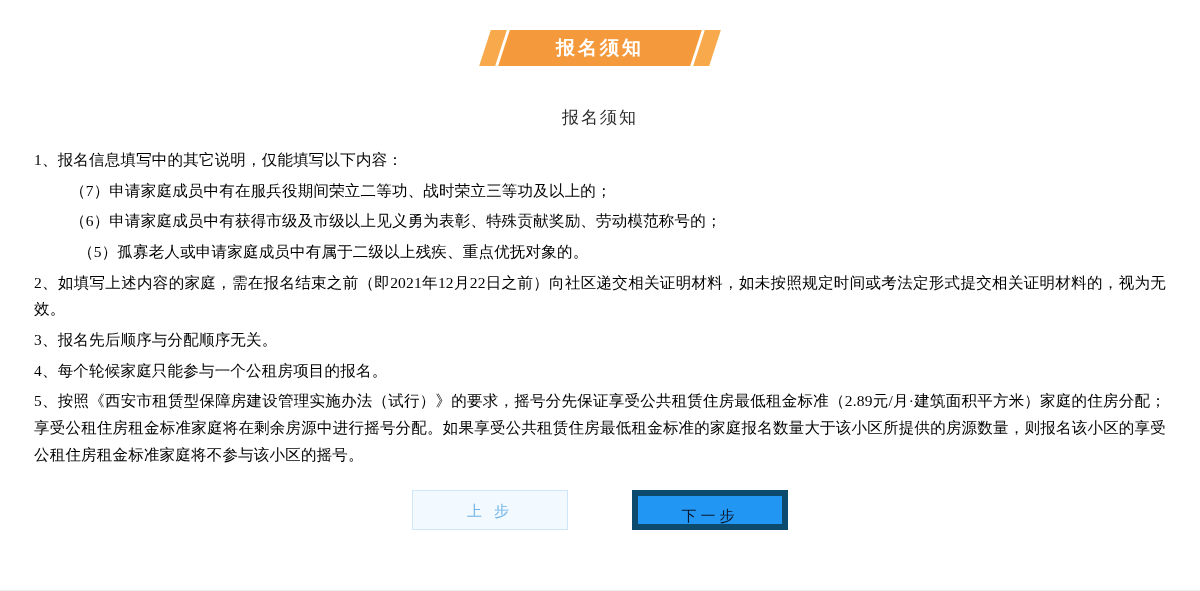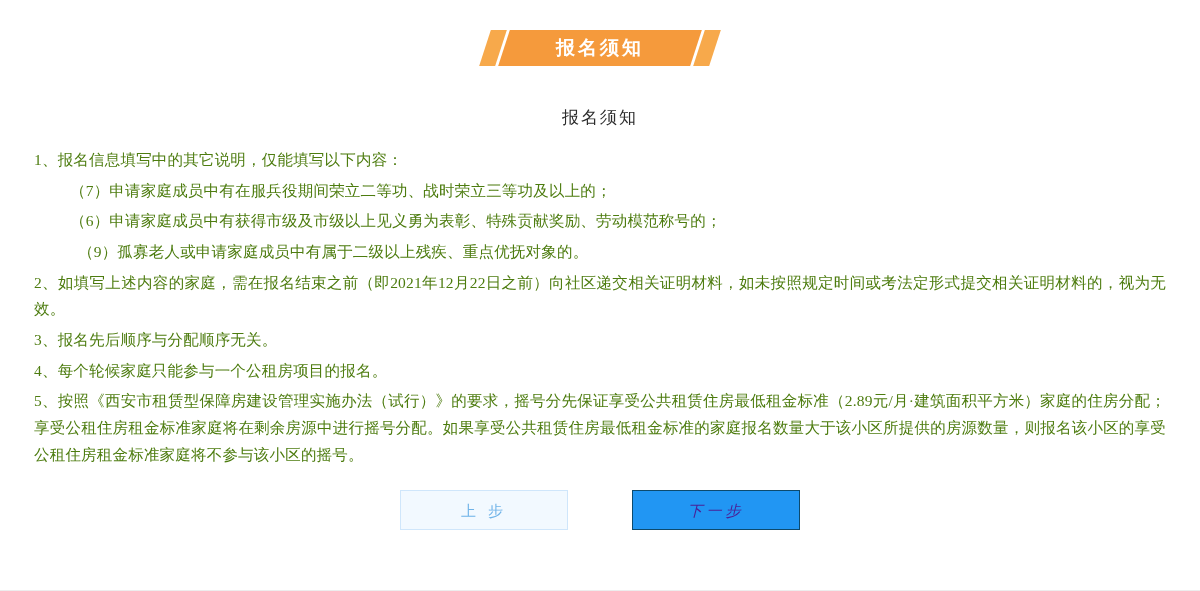--- a/index.html
+++ b/index.html
@@ -74,21 +74,21 @@
     text-align: center;
     font-size: 17px;
     color: #2b2b2b;
     letter-spacing: 2px;
     margin-bottom: 18px;
     font-family: "Liberation Serif", serif;
   }
   .para {
     font-size: 15.5px;
     line-height: 1.72;
-    color: #4d7c0f;
+    color: #000000;
     margin: 0 0 4px 0;
     text-align: justify;
     letter-spacing: 0.2px;
   }
   .para.indent-1 {
     text-indent: 0;
     padding-left: 36px;
   }
   .para.indent-2 {
     text-indent: 0;
@@ -99,41 +99,40 @@
   }
 
   
   .btn-row {
     margin-top: 22px;
     display: flex;
     justify-content: center;
     gap: 64px;
   }
   .btn {
-    width: 168px;
+    width: 156px;
     height: 40px;
     line-height: 40px;
     text-align: center;
     font-size: 15px;
     letter-spacing: 4px;
     cursor: pointer;
     box-sizing: border-box;
     font-family: "Liberation Sans", sans-serif;
     user-select: none;
   }
   .btn-prev {
     background: #f2f9ff;
     border: 1px solid #cfe6fb;
     color: #6fb3e8;
   }
   .btn-next {
     background: #2196f3;
-    border: 1px solid #0c4a6e;
-    color: #4c1d95;
-    font-style: italic;
+    border: 6px solid #0c4a6e;
+    color: #0f172a;
   }
 
   
   .bottom-strip {
     position: absolute;
     left: 0;
     bottom: 0;
     width: 1200px;
     height: 16px;
     background: #fafafa;
@@ -163,21 +162,21 @@
     </div>
   </div>
 
   <div class="content">
 
     <div class="doc-title">报名须知</div>
 
     <p class="para hang">1、报名信息填写中的其它说明，仅能填写以下内容：</p>
     <p class="para indent-1">（7）申请家庭成员中有在服兵役期间荣立二等功、战时荣立三等功及以上的；</p>
     <p class="para indent-1">（6）申请家庭成员中有获得市级及市级以上见义勇为表彰、特殊贡献奖励、劳动模范称号的；</p>
-    <p class="para indent-2">（9）孤寡老人或申请家庭成员中有属于二级以上残疾、重点优抚对象的。</p>
+    <p class="para indent-2">（5）孤寡老人或申请家庭成员中有属于二级以上残疾、重点优抚对象的。</p>
     <p class="para hang">2、如填写上述内容的家庭，需在报名结束之前（即2021年12月22日之前）向社区递交相关证明材料，如未按照规定时间或考法定形式提交相关证明材料的，视为无效。</p>
     <p class="para hang">3、报名先后顺序与分配顺序无关。</p>
     <p class="para hang">4、每个轮候家庭只能参与一个公租房项目的报名。</p>
     <p class="para hang">5、按照《西安市租赁型保障房建设管理实施办法（试行）》的要求，摇号分先保证享受公共租赁住房最低租金标准（2.89元/月·建筑面积平方米）家庭的住房分配；享受公租住房租金标准家庭将在剩余房源中进行摇号分配。如果享受公共租赁住房最低租金标准的家庭报名数量大于该小区所提供的房源数量，则报名该小区的享受公租住房租金标准家庭将不参与该小区的摇号。</p>
 
     <div class="btn-row">
       <div class="btn btn-prev">上 步</div>
       <div class="btn btn-next">下一步</div>
     </div>
 

